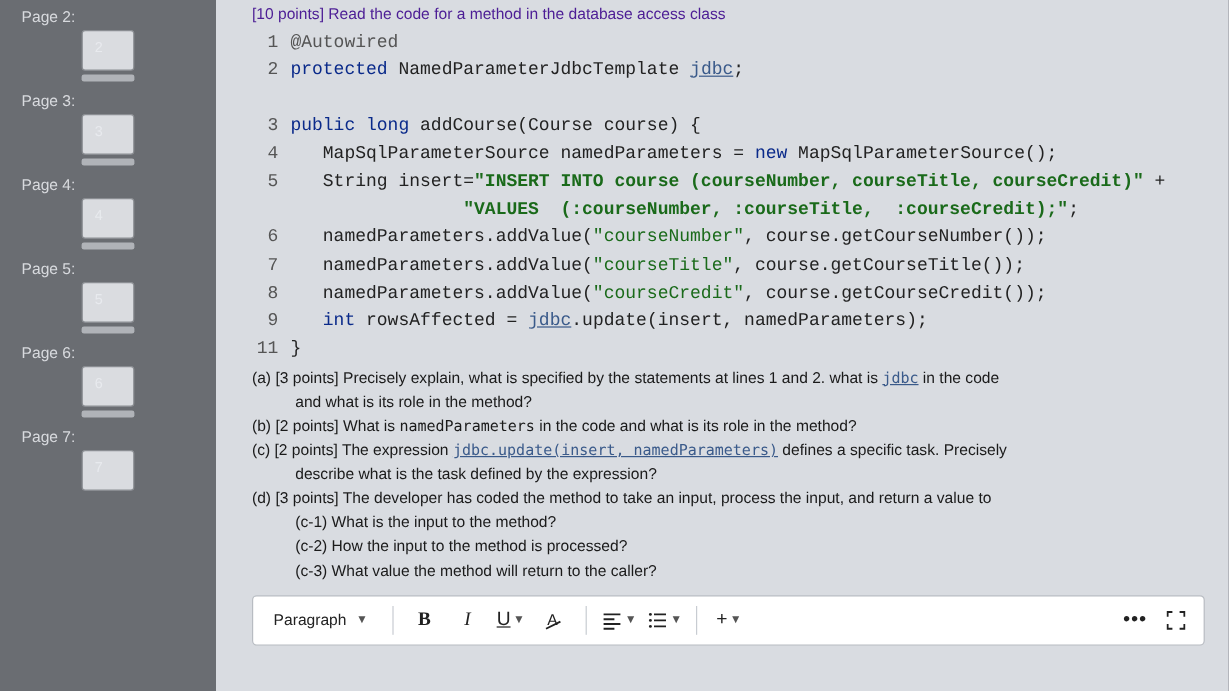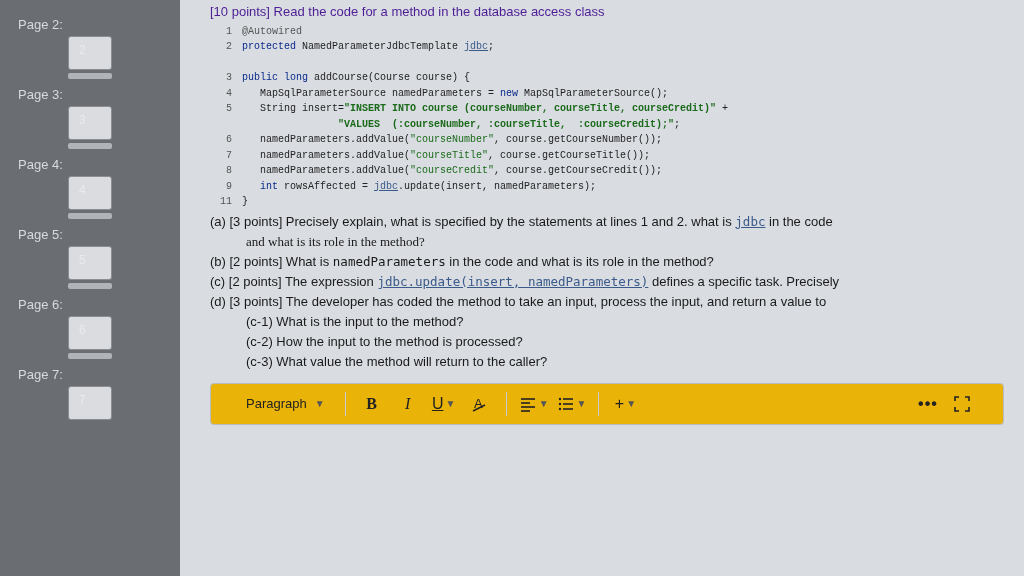--- a/index.html
+++ b/index.html
@@ -9,21 +9,21 @@
     display: flex;
     height: 576px;
     width: 1024px;
     overflow: hidden;
     color: #1a1a1a;
   }
   .sidebar {
     width: 180px;
     min-width: 180px;
     background: #6a6d72;
-    padding: 11px 8px;
+    padding: 0 8px;
     overflow: hidden;
   }
   .thumb {
     margin-bottom: 2px;
   }
   .thumb-label {
     font-size: 13px;
     color: #d8dade;
     padding: 6px 10px 4px;
     font-weight: 500;
@@ -63,21 +63,21 @@
     color: #222;
     position: relative;
   }
   .q-head {
     font-size: 13px;
     color: #4c1d95;
     margin-bottom: 2px;
   }
   .code-block {
     font-family: Consolas, "Courier New", monospace;
-    font-size: 10px;
+    font-size: 15px;
     line-height: 1.55;
     color: #222;
   }
   .ln {
     display: inline-block;
     width: 22px;
     text-align: right;
     color: #555;
     margin-right: 10px;
   }
@@ -89,32 +89,32 @@
   .code-row { white-space: pre; }
 
   .questions {
     font-size: 13px;
     line-height: 1.55;
     color: #1a1a1a;
     margin-top: 2px;
   }
   .questions .mono { font-family: Consolas, monospace; font-size: 12.5px; }
   .qrow { margin: 0; padding: 0; }
-  .qrow .indent { padding-left: 36px; display: block; font-family: Liberation Serif, serif; }
+  .qrow .indent { padding-left: 36px; display: block; }
   .sub { padding-left: 36px; display: block; }
 
   .toolbar {
     margin-top: 10px;
-    background: #eab308;
+    background: #ffffff;
     border: 1px solid #b8bcc2;
     border-radius: 4px;
     height: 42px;
     display: flex;
     align-items: center;
-    padding: 0 27px;
+    padding: 0 9px;
     gap: 8px;
   }
   .tb-sel {
     font-size: 13px;
     color: #222;
     padding: 4px 8px;
     border: none;
     background: transparent;
     display: flex;
     align-items: center;
@@ -218,20 +218,21 @@
   <div class="questions">
     <div class="qrow">
       <span>(a) [3 points] Precisely explain, what is specified by the statements at lines 1 and 2. what is </span><span class="mono id">jdbc</span><span> in the code</span>
       <span class="indent">and what is its role in the method?</span>
     </div>
     <div class="qrow">
       <span>(b) [2 points] What is </span><span class="mono">namedParameters</span><span> in the code and what is its role in the method?</span>
     </div>
     <div class="qrow">
       <span>(c) [2 points] The expression </span><span class="mono id">jdbc.update(insert, namedParameters)</span><span> defines a specific task. Precisely</span>
+      <span class="indent">describe what is the task defined by the expression?</span>
     </div>
     <div class="qrow">
       <span>(d) [3 points] The developer has coded the method to take an input, process the input, and return a value to</span>
       <span class="sub">(c-1) What is the input to the method?</span>
       <span class="sub">(c-2) How the input to the method is processed?</span>
       <span class="sub">(c-3) What value the method will return to the caller?</span>
     </div>
   </div>
 
   <div class="toolbar">

